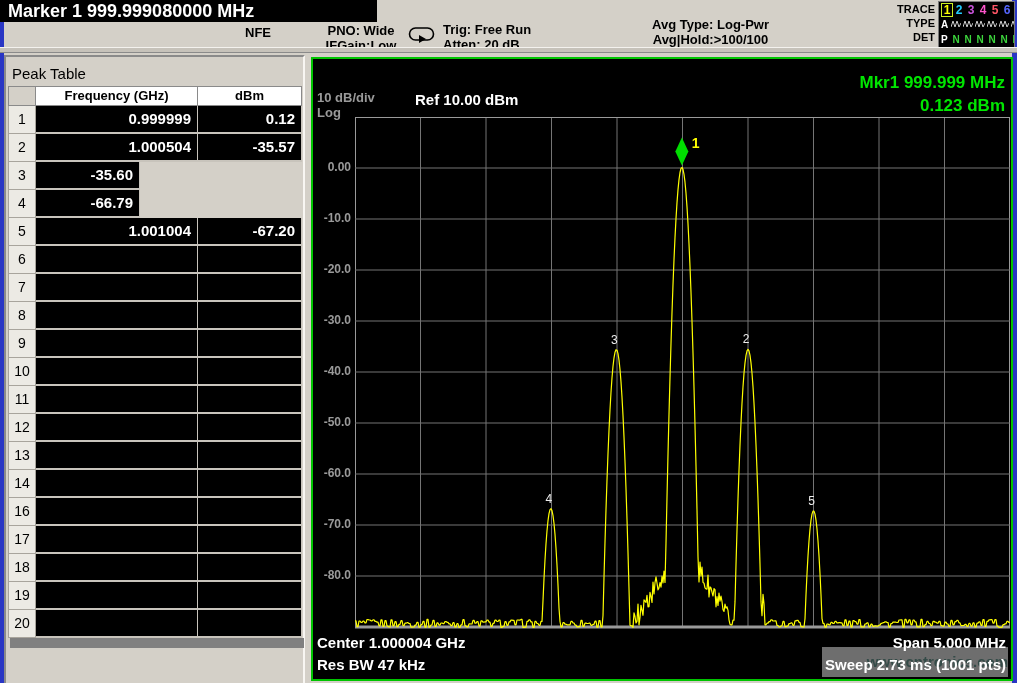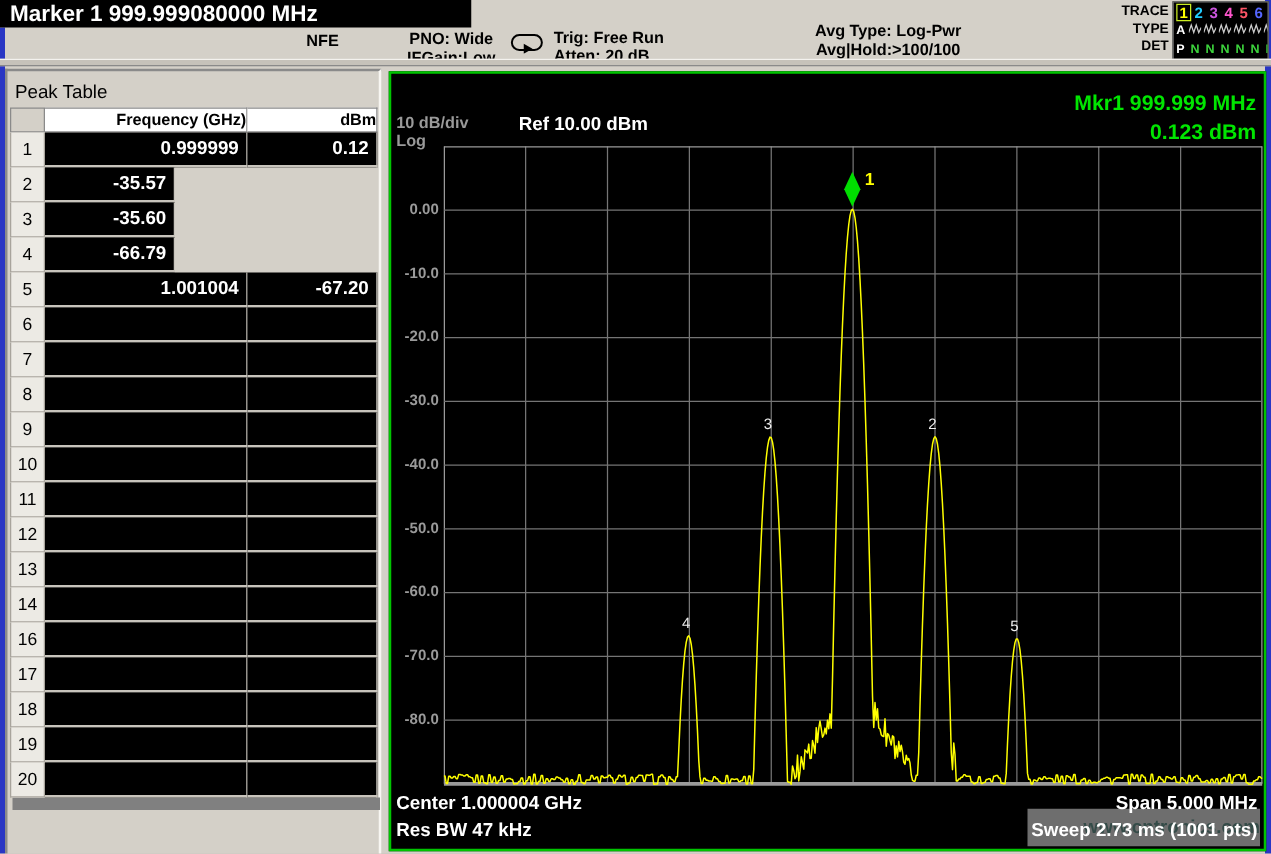--- a/index.html
+++ b/index.html
@@ -30,21 +30,21 @@
   .tb-prefix{width:9px;color:#fff;font-size:10px;font-weight:bold;flex:0 0 9px;}
   .tb-cell{width:12px;flex:0 0 12px;text-align:center;font-size:10px;font-weight:bold;}
   
   .peak-panel{position:absolute;left:4px;top:55px;width:301px;height:628px;background:#d4d0c8;
               border-top:2px solid #8a8a8a;border-left:2px solid #8a8a8a;
               border-right:2px solid #f8f6f2;box-sizing:border-box;}
   .peak-title{position:absolute;left:6px;top:8px;font-size:15px;}
   .ptable{position:absolute;left:2px;top:29px;width:294px;}
   .pt-header{display:flex;height:20px;}
   .pt-h{border:1px solid #8a8a8a;box-sizing:border-box;font-size:13px;font-weight:bold;
-        text-align:right;line-height:18px;background:#fff;}
+        text-align:center;line-height:18px;background:#fff;}
   .pt-h0{width:28px;background:#d4d0c8;}
   .pt-h1{width:162px;border-left:none;}
   .pt-h2{width:104px;border-left:none;}
   .pt-row{display:flex;height:28px;}
   .pt-c0{width:28px;background:#eceae4;border:1px solid #a8a49c;border-top:none;box-sizing:border-box;
          text-align:center;font-size:14px;line-height:26px;}
   .pt-c1{width:162px;}
   .pt-c2{width:104px;}
   .pt-black{background:#000;color:#fff;font-size:15px;font-weight:bold;text-align:right;
             line-height:26px;padding-right:6px;box-sizing:border-box;
@@ -151,20 +151,21 @@
         <div class="pt-h pt-h2">dBm</div>
       </div>
       <div id="pt-body">
           <div class="pt-row">
             <div class="pt-c0">1</div>
             <div class="pt-c1 pt-black">0.999999</div>
             <div class="pt-c2 pt-black">0.12</div>
           </div>
           <div class="pt-row">
             <div class="pt-c0">2</div>
+            <div class="pt-c1 pt-black">1.000504</div>
             <div class="pt-c2 pt-black">-35.57</div>
           </div>
           <div class="pt-row">
             <div class="pt-c0">3</div>
             <div class="pt-c2 pt-black">-35.60</div>
           </div>
           <div class="pt-row">
             <div class="pt-c0">4</div>
             <div class="pt-c2 pt-black">-66.79</div>
           </div>

